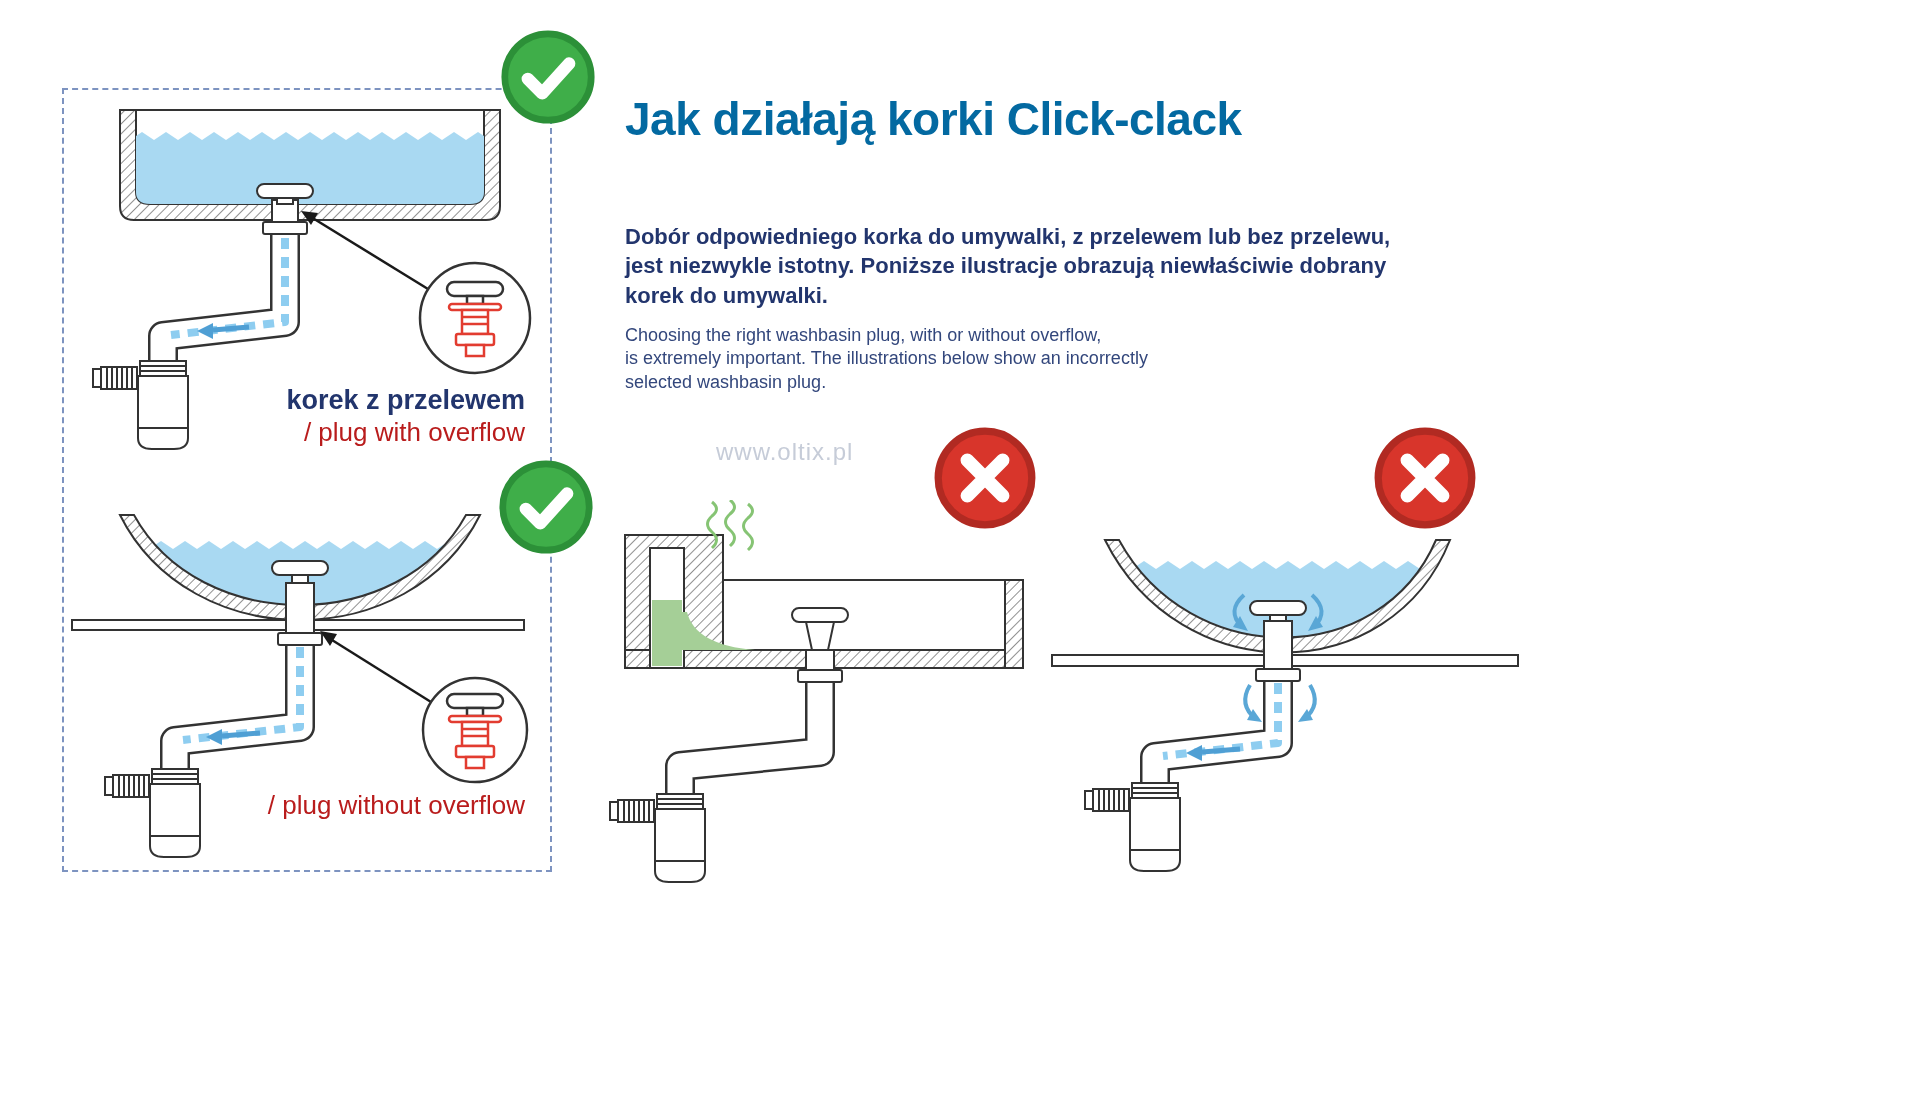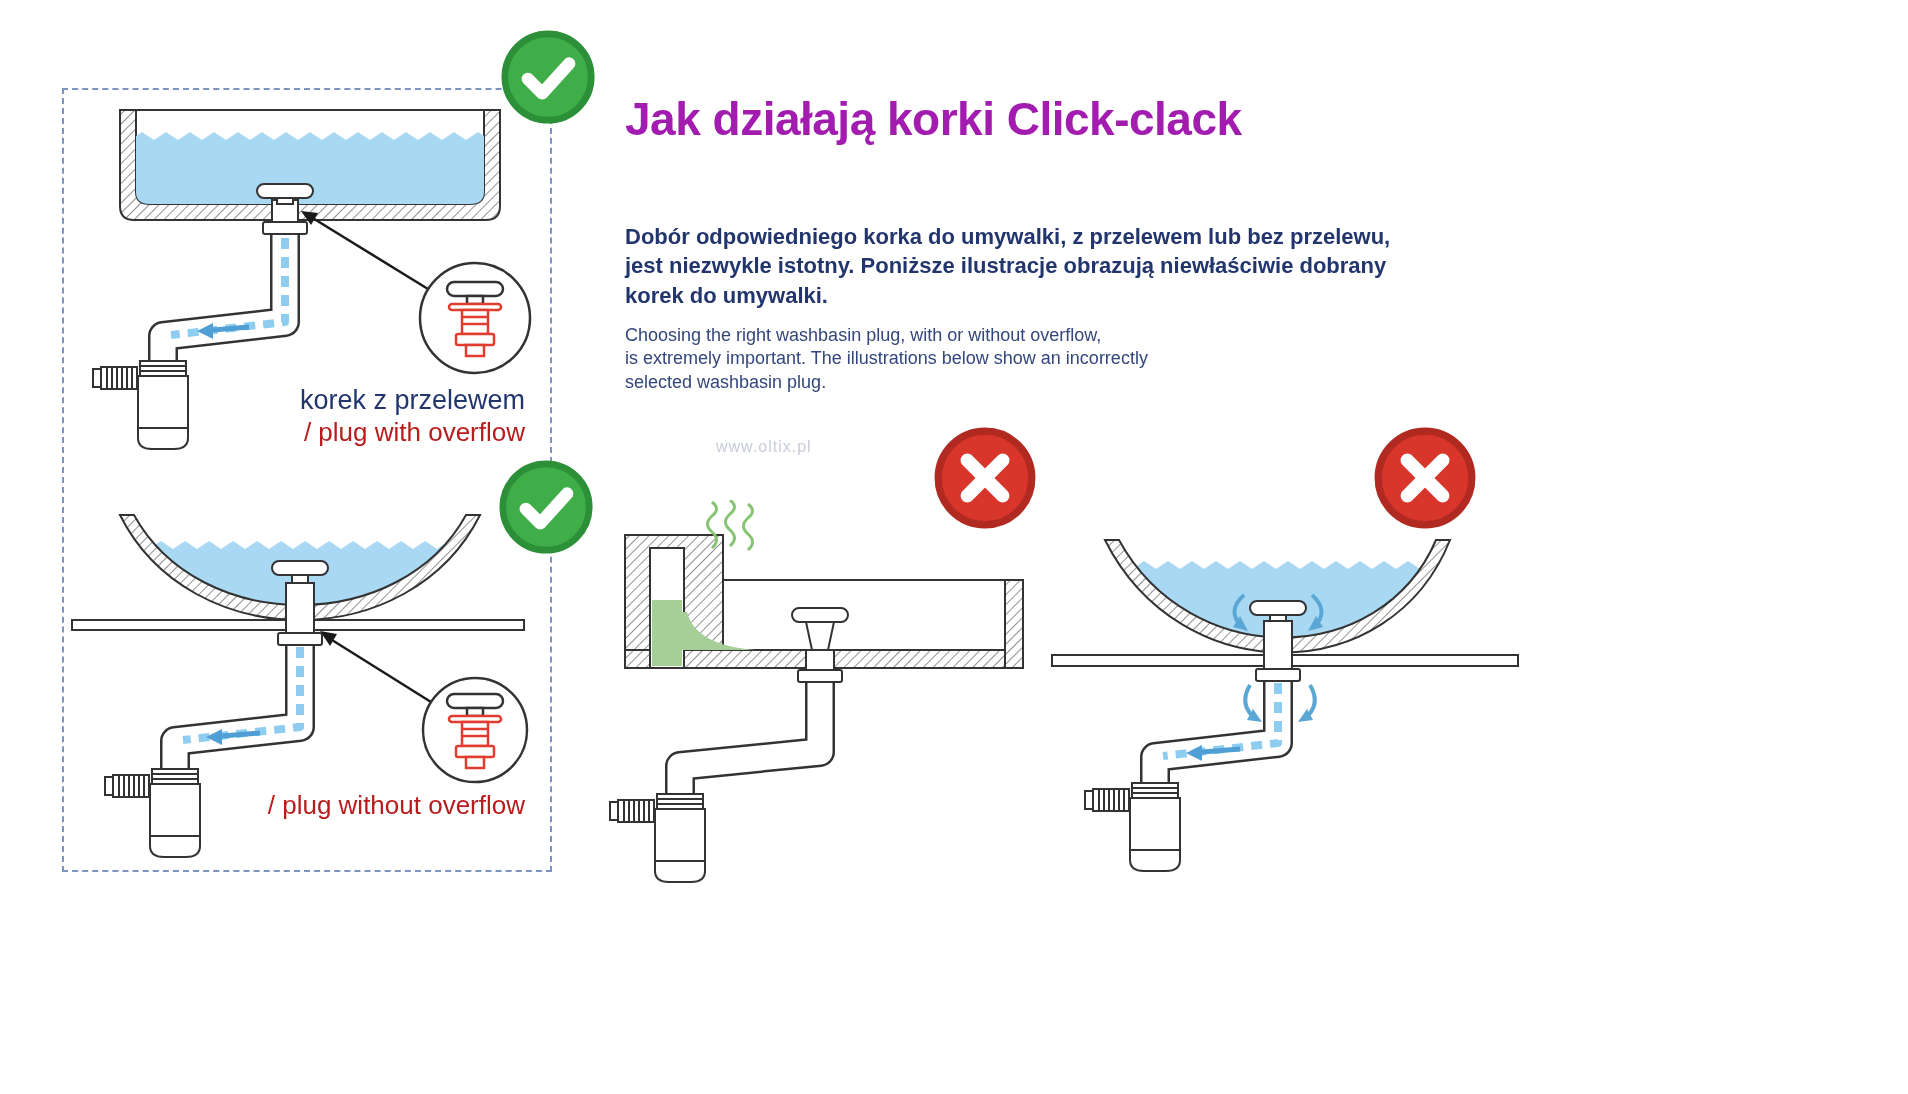--- a/index.html
+++ b/index.html
@@ -5,30 +5,30 @@
   html,body{margin:0;padding:0;background:#fff;}
   .canvas{position:relative;width:1908px;height:1094px;background:#ffffff;overflow:hidden;
           font-family:"Liberation Sans",sans-serif;}
   .dashed-panel{position:absolute;left:62px;top:88px;width:486px;height:780px;
           border:2px dashed #7d93c0;}
   .fig{position:absolute;}
   .fig svg{display:block;}
   .badge{position:absolute;}
   .badge svg{display:block;width:100%;height:100%;}
   .fig-label{position:absolute;text-align:right;line-height:1.22;}
-  .fig-label .pl{font-size:27px;font-weight:normal;color:#22356d;}
+  .fig-label .pl{font-size:27px;font-weight:bold;color:#22356d;}
   .fig-label .en{font-size:26px;font-weight:400;color:#b91c1c;}
   .header-block{position:absolute;left:625px;top:92px;}
-  .title-pl{font-size:46px;font-weight:bold;color:#a21caf;letter-spacing:-0.5px;margin:0;}
+  .title-pl{font-size:46px;font-weight:bold;color:#0369a1;letter-spacing:-0.5px;margin:0;}
   .title-en{font-size:43px;font-weight:400;color:#8d99b8;letter-spacing:-0.5px;margin:6px 0 0 0;}
   .intro-pl{position:absolute;left:625px;top:222px;width:940px;font-size:22px;font-weight:bold;
           color:#22356d;line-height:1.33;white-space:pre-line;}
   .intro-en{position:absolute;left:625px;top:324px;width:940px;font-size:18px;font-weight:400;
           color:#33477c;line-height:1.3;white-space:pre-line;}
-  .watermark{position:absolute;left:716px;top:438px;font-size:16px;color:#c6ccd8;letter-spacing:1px;}
+  .watermark{position:absolute;left:716px;top:438px;font-size:24px;color:#c6ccd8;letter-spacing:1px;}
 </style>
 </head>
 <body>
 
 <div class="canvas">
 
   <svg width="1" height="1" style="position:absolute;left:0;top:0" aria-hidden="true">
     <defs>
       <pattern id="hatch" width="7" height="7" patternUnits="userSpaceOnUse" patternTransform="rotate(45)">
         <rect width="7" height="7" fill="#ffffff"></rect>

